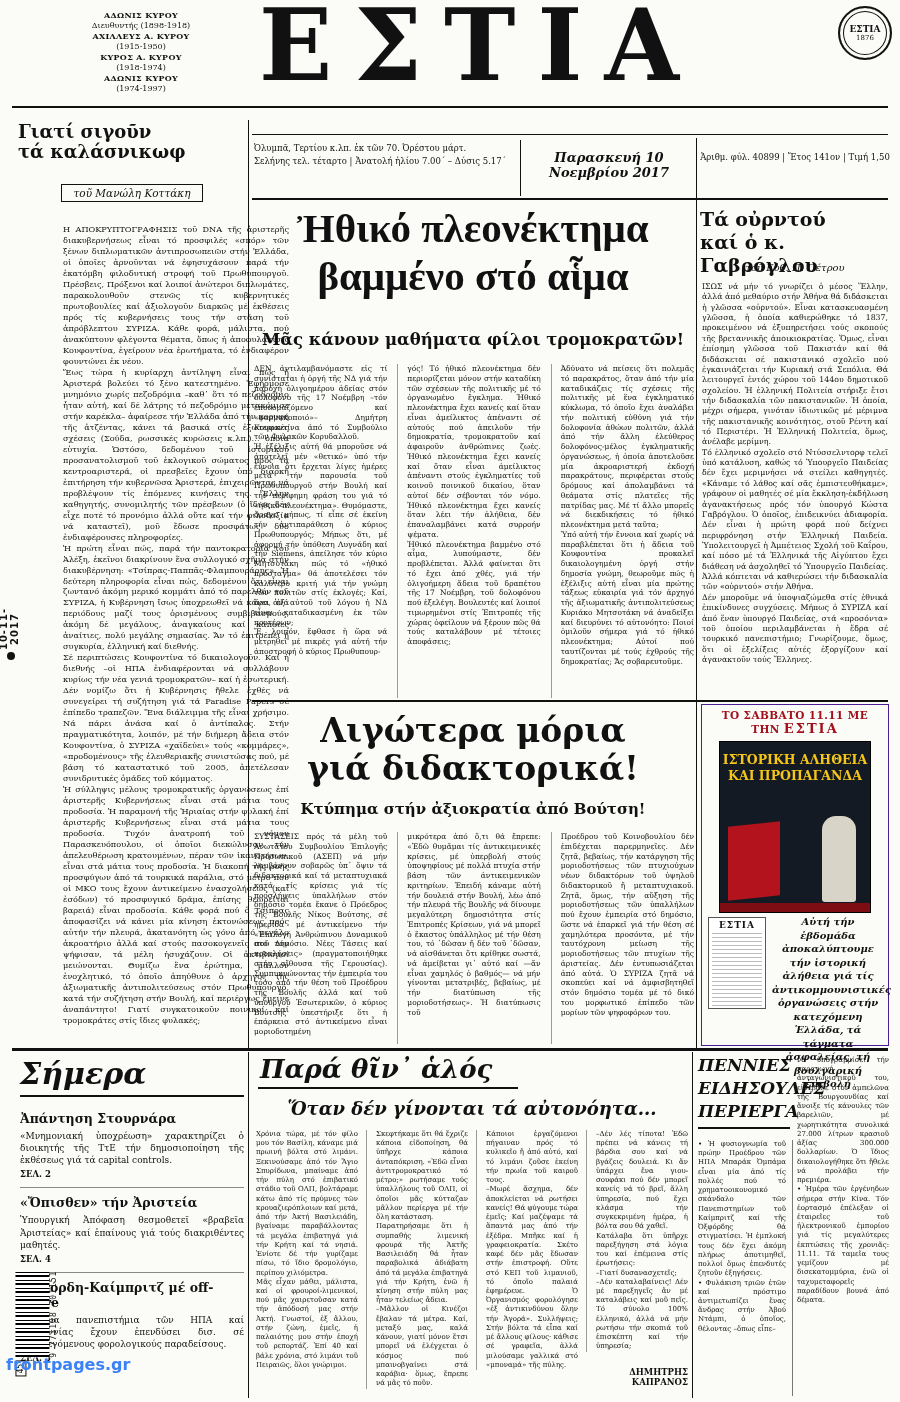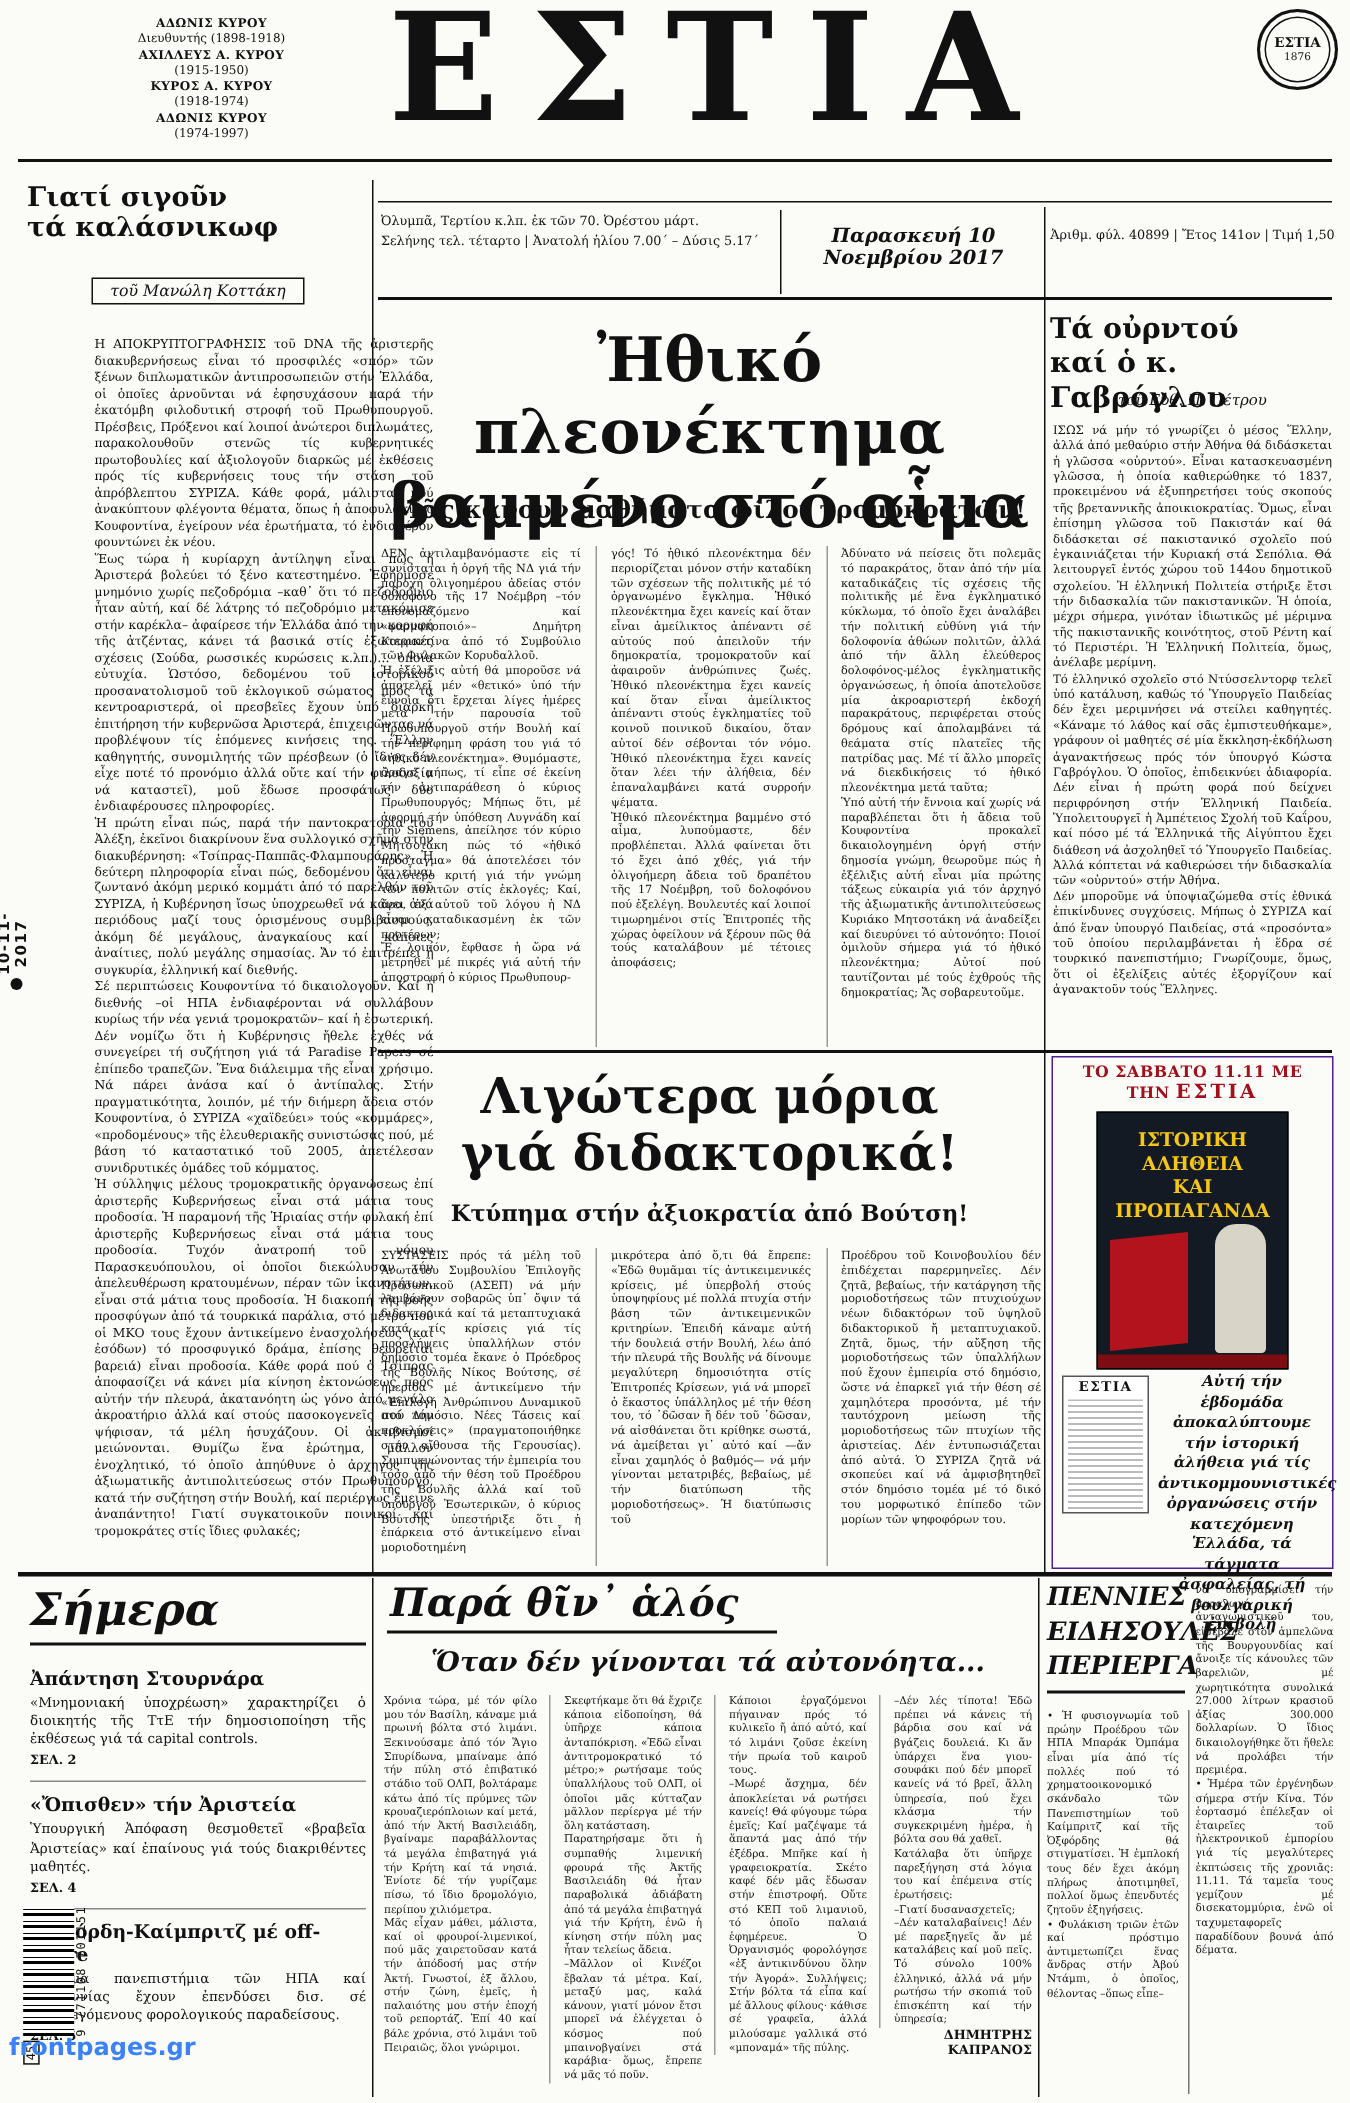--- a/index.html
+++ b/index.html
@@ -30,41 +30,41 @@
   .ib-date { position:absolute; left:524px; top:150px; width:170px; text-align:center; font-size:13px; font-weight:bold; font-style:italic; }
   .ib-issue { position:absolute; left:700px; top:152px; width:190px; text-align:center; font-size:8.5px; }
 
   
   .la-title { position:absolute; left:18px; top:122px; width:228px; font-size:18px; font-weight:bold; line-height:1.12; }
   .la-byline-wrap { position:absolute; left:18px; top:182px; width:228px; text-align:center; }
   .la-byline-wrap span { display:inline-block; border:1px solid #111; padding:2px 12px; font-style:italic; font-size:10.5px; }
   .la-body { position:absolute; left:20px; top:224px; width:226px; height:832px; font-size:8.2px; line-height:1.34; text-align:justify; overflow:hidden;margin-left:43px; }
 
   
-  .ma-headline { position:absolute; left:252px; top:216px; width:442px; text-align:center; font-size:41px; font-weight:bold; line-height:1.18; }
+  .ma-headline { position:absolute; left:252px; top:204px; width:442px; text-align:center; font-size:41px; font-weight:bold; line-height:1.18;font-family:Liberation Serif, serif; }
   .ma-subhead { position:absolute; left:252px; top:330px; width:442px; text-align:center; font-size:16.5px; font-weight:bold; }
   .ma-cols { position:absolute; left:254px; top:364px; width:440px; height:334px; display:flex; gap:10px; }
   .ma-cols > div, .sa-cols > div, .pa-cols .ptext { flex:1; font-size:7.5px; line-height:1.3; text-align:justify; overflow:hidden; border-left:1px solid #999; padding-left:9px; }
   .ma-cols > div:first-child, .sa-cols > div:first-child, .pa-cols > div:first-child .ptext { border-left:none; padding-left:0; }
 
   
   .ra-title { position:absolute; left:700px; top:208px; width:190px; text-align:left; font-size:19px; font-weight:bold; line-height:1.2; }
   .ra-byline { position:absolute; left:700px; top:262px; width:190px; text-align:center; font-size:10px; font-style:italic; }
   .ra-body { position:absolute; left:702px; top:282px; width:186px; height:414px; font-size:7.8px; line-height:1.33; text-align:justify; overflow:hidden; }
 
   
   .sa-headline { position:absolute; left:252px; top:712px; width:442px; text-align:center; font-size:33px; font-weight:bold; line-height:1.15; }
   .sa-subhead { position:absolute; left:252px; top:800px; width:442px; text-align:center; font-size:15px; font-weight:bold; }
   .sa-cols { position:absolute; left:254px; top:832px; width:440px; height:212px; display:flex; gap:10px; }
 
   
   .ad { position:absolute; left:701px; top:704px; width:188px; height:342px; border:1px solid #4c1d95; padding:4px 5px; }
   .ad-promo { text-align:center; font-size:10.5px; font-weight:bold; color:#a30f1b; letter-spacing:.4px; }
   .ad-promo .brand { font-size:13px; letter-spacing:2px; }
-  .cover { width:128px; height:172px; margin:5px auto 6px; background:#131a23; position:relative; overflow:hidden; border:1px solid #000; }
+  .cover { width:152px; height:172px; margin:5px auto 6px; background:#131a23; position:relative; overflow:hidden; border:1px solid #000; }
   .cover .ct { padding-top:10px; text-align:center; color:#f5c518; font-weight:bold; font-size:12.5px; line-height:1.25; }
   .cover .flag { position:absolute; left:8px; bottom:14px; width:52px; height:74px; background:#b3131c; transform:skewY(-6deg); }
   .cover .figure { position:absolute; right:14px; bottom:10px; width:34px; height:86px; background:#d9d4c8; border-radius:14px 14px 3px 3px; }
   .cover .band { position:absolute; left:0; bottom:0; width:100%; height:9px; background:#7d0d13; }
   .thumb { position:absolute; left:6px; top:212px; width:58px; height:92px; background:#fff; border:1px solid #555; overflow:hidden; }
   .thumb .tm { text-align:center; font-size:9px; font-weight:bold; letter-spacing:1px; padding-top:2px; }
   .thumb .tl { margin:3px 3px 0; height:80px;
     background:repeating-linear-gradient(180deg,#bbb 0 1px,#fff 1px 4px); }
   .ad-caption { position:absolute; left:70px; top:210px; width:112px; font-size:10px; font-style:italic; font-weight:bold; line-height:1.35; text-align:center; }
 
@@ -76,21 +76,21 @@
   .sm-item .t { font-size:12.5px; font-weight:bold; margin-bottom:4px; }
   .sm-item .b { font-size:9px; line-height:1.35; text-align:justify; }
   .sm-item .r { font-size:8.5px; font-weight:bold; margin-top:3px; }
 
   .pa-header { position:absolute; left:258px; top:1054px; }
   .pa-header span { font-size:26px; font-style:italic; font-weight:bold; border-bottom:2px solid #111; padding:0 26px 3px 2px; }
   .pa-headline { position:absolute; left:254px; top:1098px; width:436px; text-align:center; font-size:18px; font-weight:bold; font-style:italic; }
   .pa-cols { position:absolute; left:256px; top:1130px; width:432px; height:264px; display:flex; gap:8px; }
   .pa-cols > div { flex:1; display:flex; flex-direction:column; }
   .pa-cols .ptext { font-size:7px; line-height:1.32; flex:initial; }
-  .pa-sign { margin-top:0; text-align:right; font-size:8.5px; font-weight:bold; }
+  .pa-sign { margin-top:15px; text-align:right; font-size:8.5px; font-weight:bold; }
 
   .pn-header { position:absolute; left:698px; top:1054px; width:92px; font-size:17px; font-style:italic; font-weight:bold; line-height:1.35; border-bottom:2px solid #111; padding-bottom:4px; }
   .pn-col1 { position:absolute; left:698px; top:1140px; width:88px; height:256px; font-size:7px; line-height:1.32; text-align:justify; overflow:hidden; }
   .pn-col2 { position:absolute; left:797px; top:1056px; width:92px; height:340px; font-size:7px; line-height:1.32; text-align:justify; overflow:hidden; }
 
   
   .edge-date { position:absolute; left:-26px; top:618px; width:70px; text-align:center; font-size:10px; font-weight:bold; letter-spacing:1px; transform:rotate(-90deg); font-family:"DejaVu Sans", sans-serif; }
   .edge-dot { position:absolute; left:7px; top:652px; width:8px; height:8px; border-radius:50%; background:#111; }
   .barcode-wrap { position:absolute; left:-16px; top:1302px; transform:rotate(-90deg); }
   .barcode-inner { display:flex; align-items:flex-start; gap:3px; }

